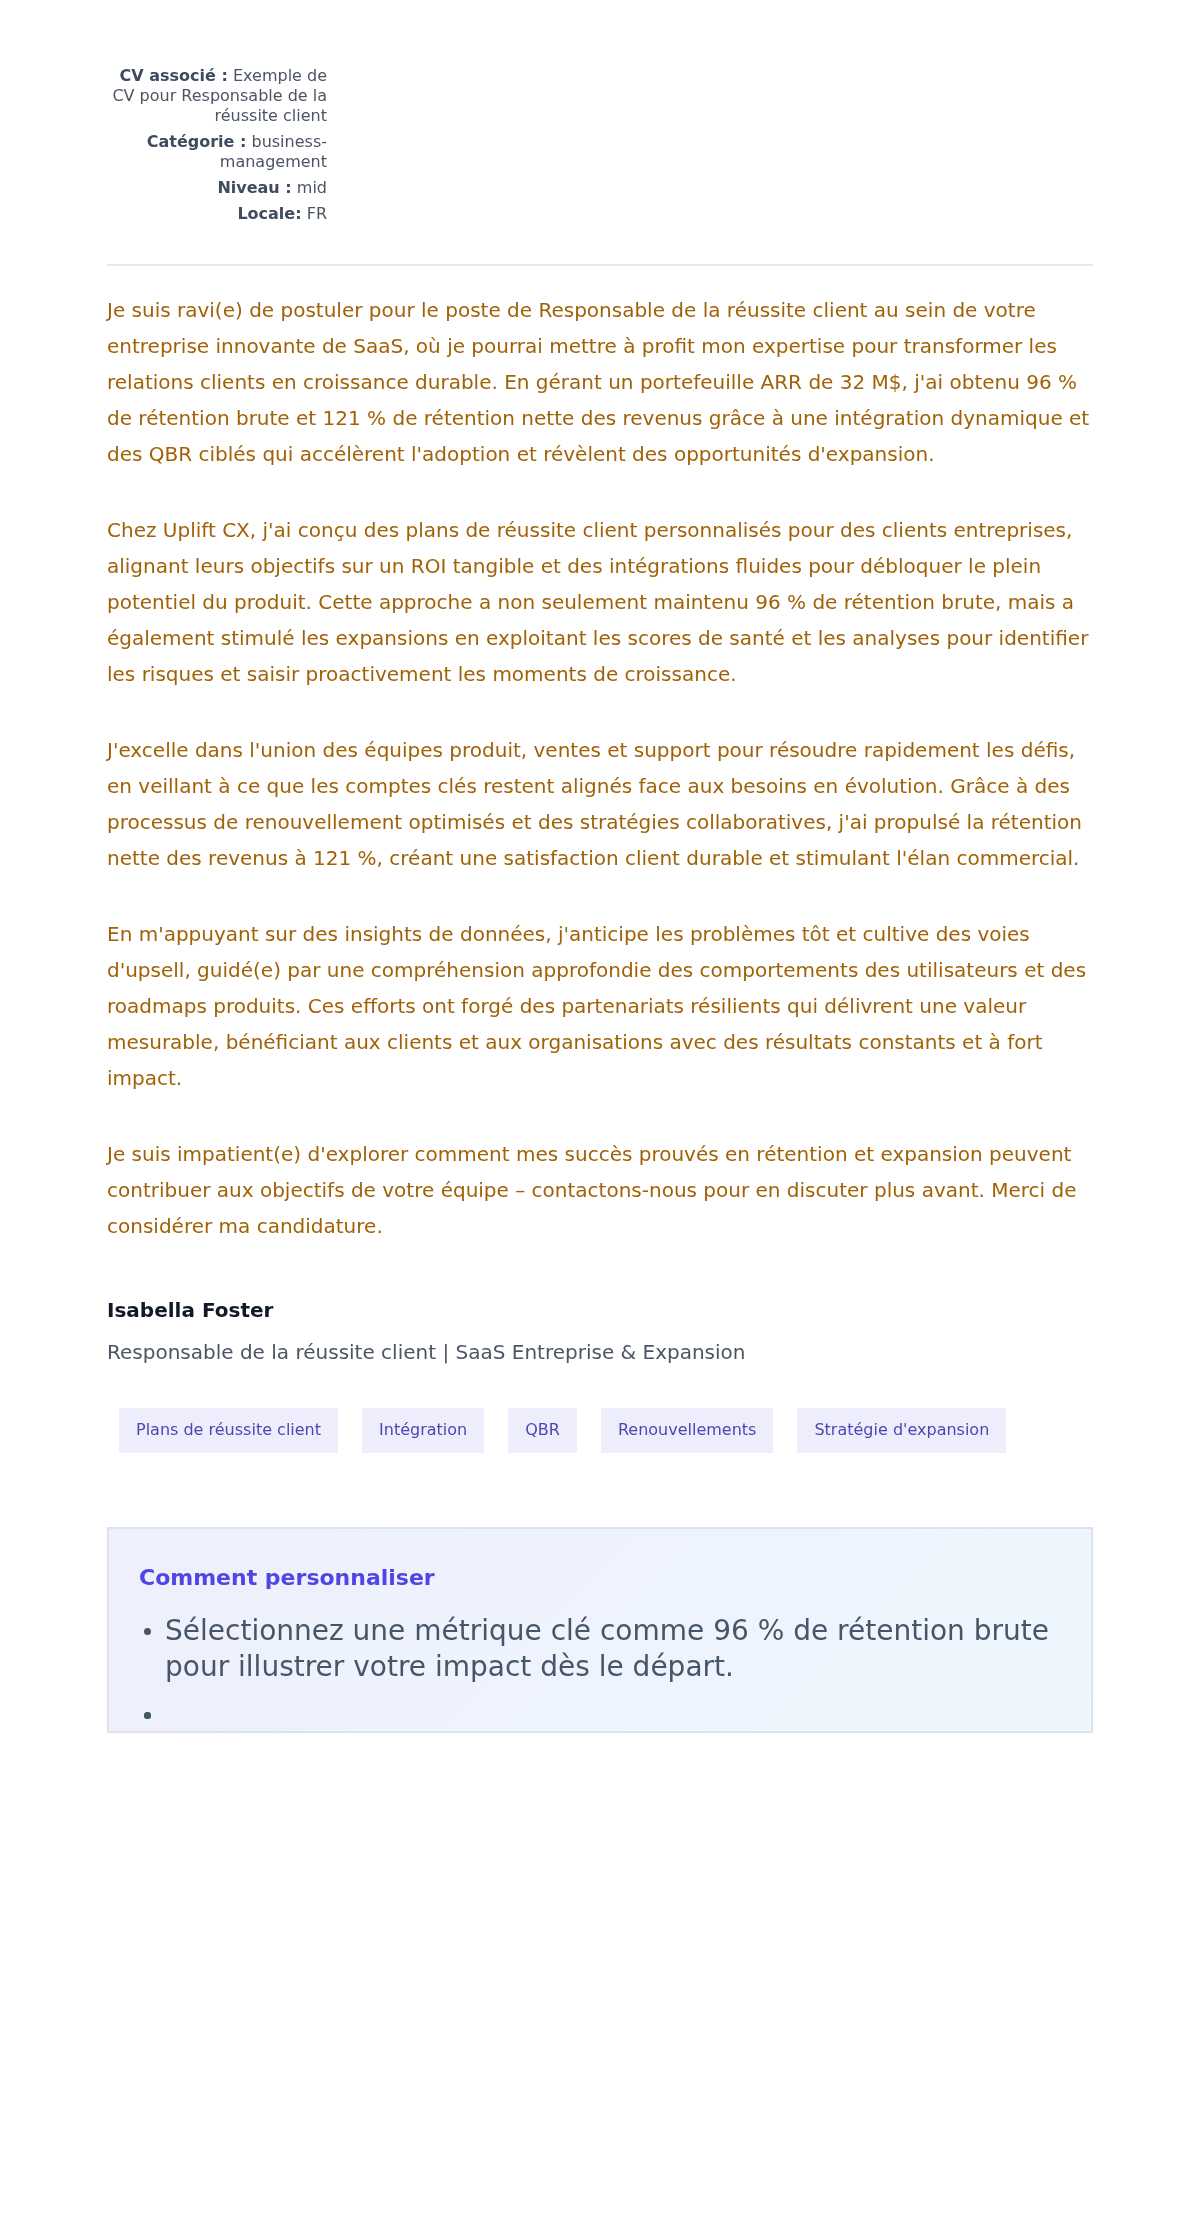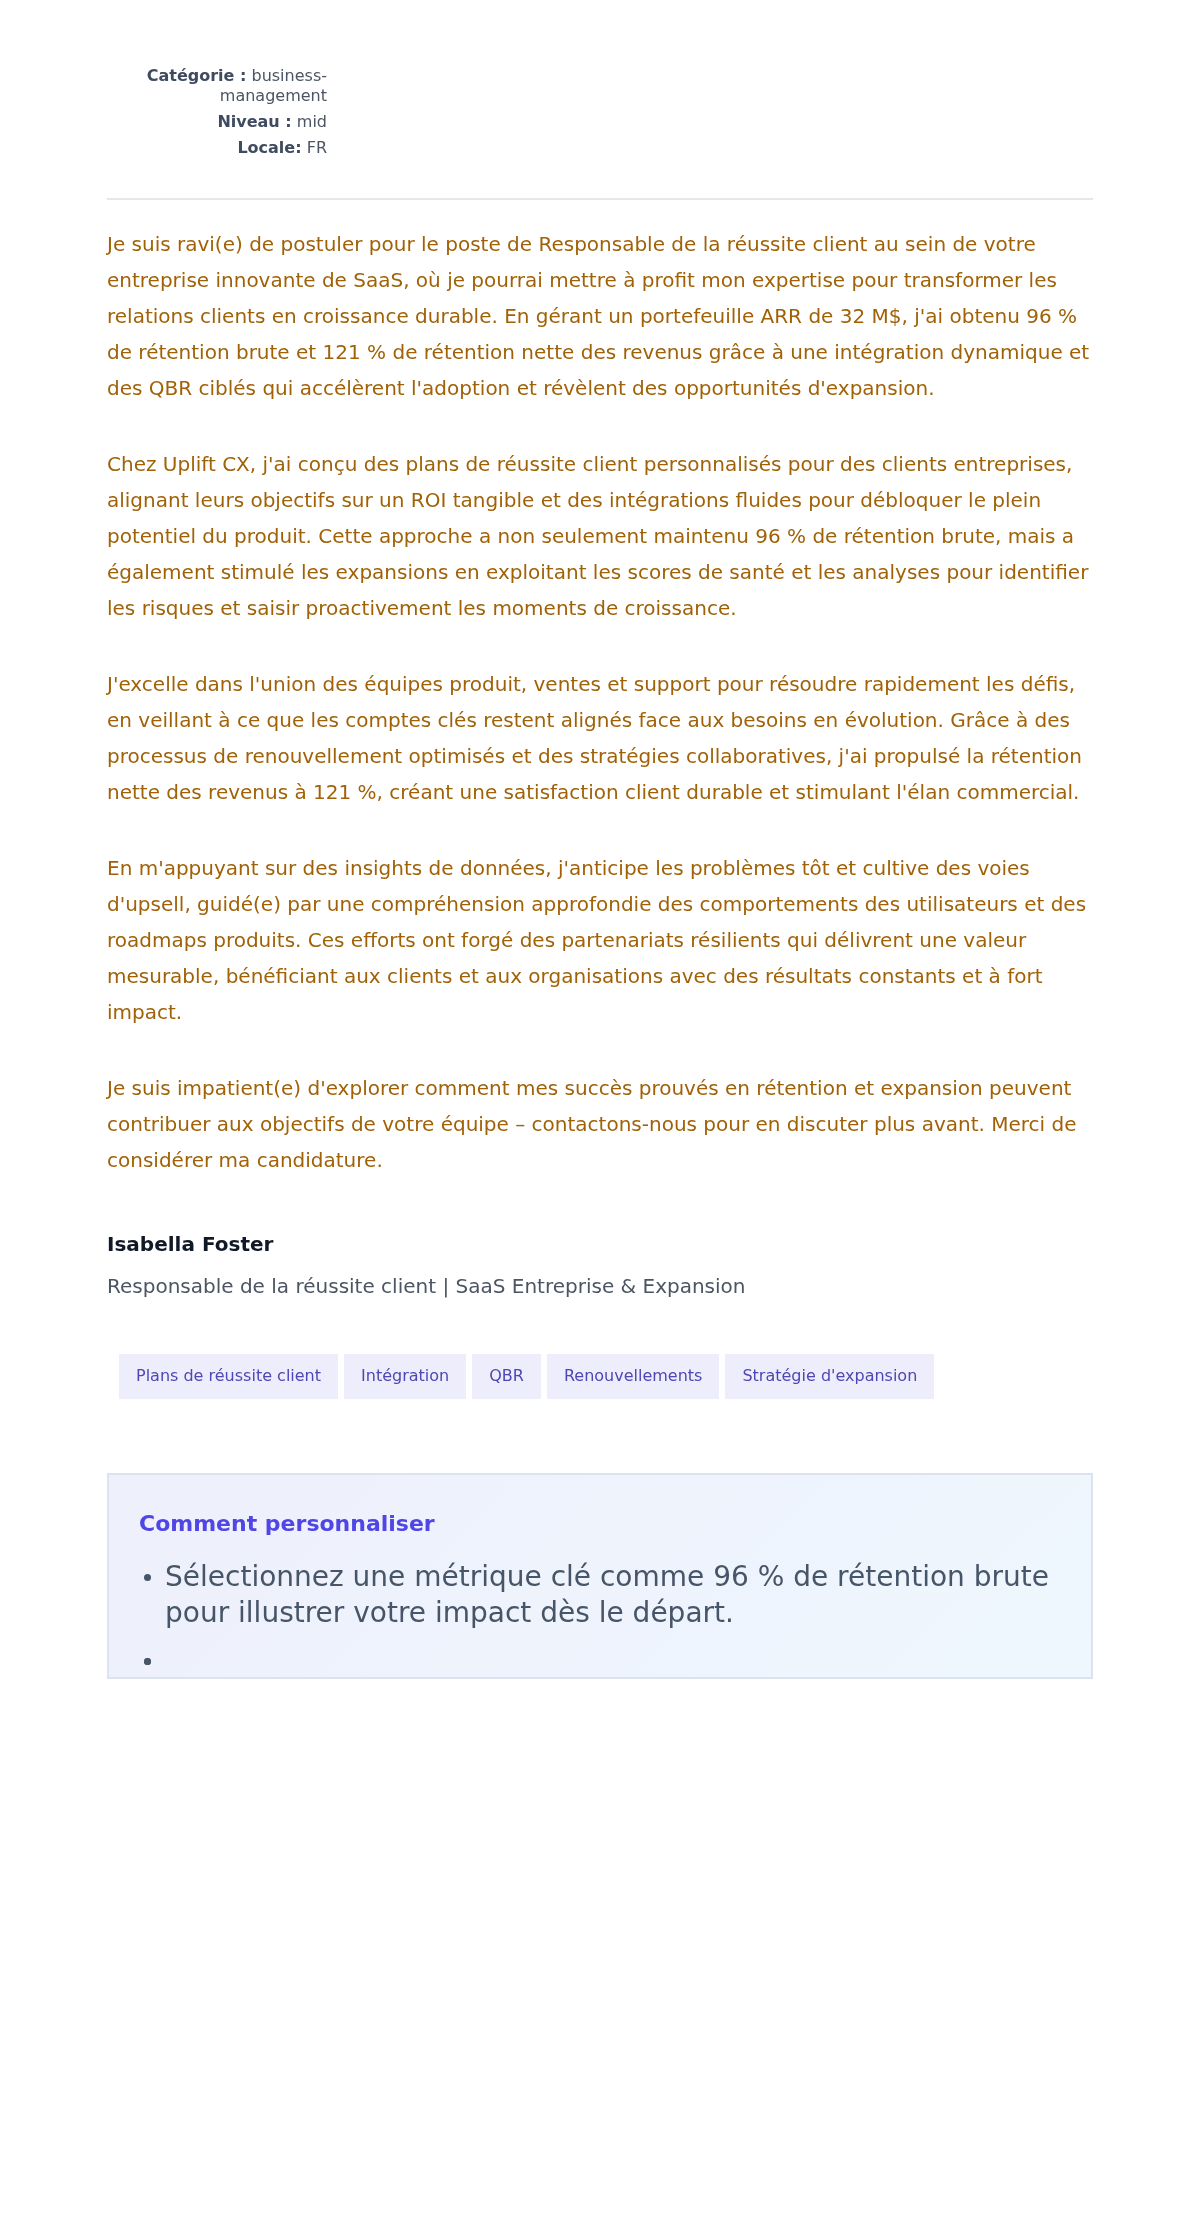--- a/index.html
+++ b/index.html
@@ -68,22 +68,22 @@
     line-height: 28px;
   }
   .sig-title {
     font-size: 20px;
     color: #4b5563;
     line-height: 28px;
     margin-top: 14px;
   }
   .tags {
     display: flex;
-    gap: 6px;
-    margin-top: 54px;
+    gap: 24px;
+    margin-top: 42px;
     padding-left: 12px;
   }
   .tag {
     background: #ededfb;
     color: #4f46b5;
     font-size: 16px;
     line-height: 20px;
     padding: 12px 17px 13px 17px;
   }
   .tips {
@@ -121,20 +121,24 @@
     background: #475569;
   }
 </style>
 </head>
 <body>
 
 <div class="page">
 
   <header class="header">
     <aside class="meta">
+      <div class="meta-row">
+        <span class="meta-label">CV associé :</span>
+        <span>Exemple de CV pour Responsable de la réussite client</span>
+      </div>
       <div class="meta-row">
         <span class="meta-label">Catégorie :</span>
         <span>business-management</span>
       </div>
       <div class="meta-row">
         <span class="meta-label">Niveau :</span>
         <span>mid</span>
       </div>
       <div class="meta-row">
         <span class="meta-label">Locale:</span>

